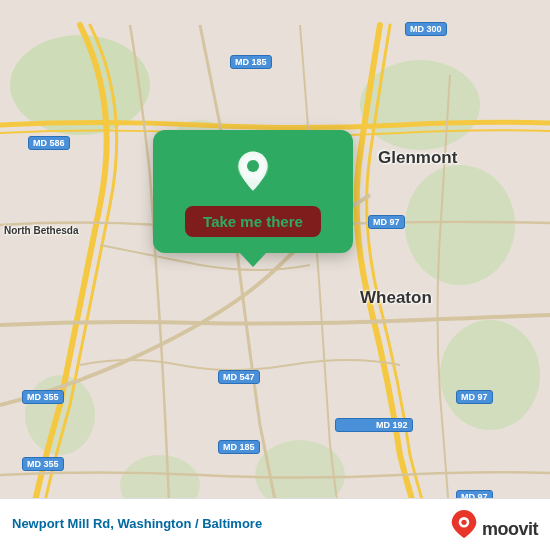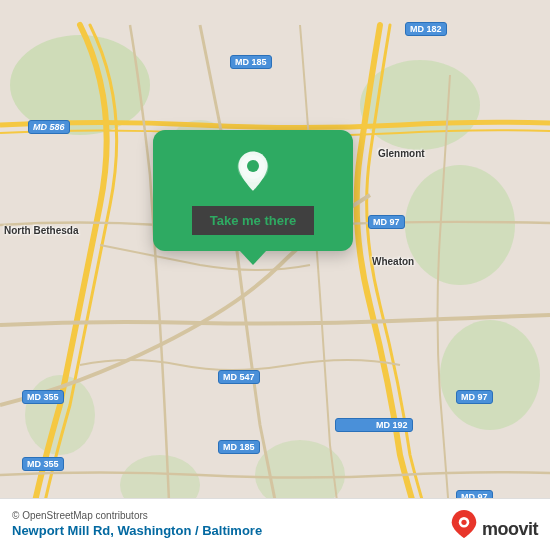--- a/index.html
+++ b/index.html
@@ -104,24 +104,24 @@
     }
 
     .pin-icon {
       width: 48px;
       height: 48px;
       margin-bottom: 10px;
     }
 
     #take-me-there-btn {
       color: #2eaa62;
-      background: #404040;
+      background: #7f1d1d;
       border: none;
-      border-radius: 0;
-      font-size: 13px;
+      border-radius: 8px;
+      font-size: 15px;
       font-weight: bold;
       padding: 7px 18px;
       cursor: pointer;
       white-space: nowrap;
     }
 
     
     .road-badge {
       position: absolute;
       background: #ffffff;
@@ -137,21 +137,21 @@
 
     .road-badge.md {
       background: #4a90d9;
       color: #fff;
       border-color: #2a70b9;
     }
 
     
     .place-label {
       position: absolute;
-      font-size: 10px;
+      font-size: 17px;
       color: #333;
       font-weight: bold;
       z-index: 5;
       text-shadow: 1px 1px 2px #fff, -1px -1px 2px #fff;
     }
 
   </style>
 </head>
 <body>
 
@@ -188,52 +188,51 @@
 
     <path d="M 0,200 Q 80,195 160,200 Q 240,205 320,200 Q 420,195 550,198" stroke="#d4c4a0" stroke-width="2.5" fill="none"></path>
     <path d="M 0,450 Q 100,445 200,450 Q 300,455 400,450 Q 470,446 550,448" stroke="#d4c4a0" stroke-width="2.5" fill="none"></path>
     <path d="M 300,0 Q 305,60 310,130 Q 315,200 320,270 Q 325,340 330,420 Q 335,460 340,500" stroke="#d4c4a0" stroke-width="2" fill="none"></path>
     <path d="M 450,50 Q 445,130 440,210 Q 435,290 440,370 Q 445,430 450,500" stroke="#d4c4a0" stroke-width="2" fill="none"></path>
 
     <path d="M 100,220 Q 150,230 200,240 Q 260,250 310,240" stroke="#d4c4a0" stroke-width="2" fill="none"></path>
     <path d="M 80,340 Q 130,330 180,340 Q 230,350 290,340 Q 350,330 400,340" stroke="#d4c4a0" stroke-width="2" fill="none"></path>
   </svg>
 
-  <div class="road-badge md" style="top:120px;left:28px;font-style:italic;">MD 586</div>
+  <div class="road-badge md" style="top:136px;left:28px;">MD 586</div>
   <div class="road-badge md" style="top:55px;left:230px;">MD 185</div>
-  <div class="road-badge md" style="top:22px;left:405px;">MD 182</div>
+  <div class="road-badge md" style="top:22px;left:405px;">MD 300</div>
   <div class="road-badge md" style="top:215px;left:368px;">MD 97</div>
   <div class="road-badge md" style="top:390px;left:22px;">MD 355</div>
   <div class="road-badge md" style="top:370px;left:218px;">MD 547</div>
   <div class="road-badge md" style="top:440px;left:218px;">MD 185</div>
   <div class="road-badge md" style="top:418px;left:335px;padding-left:40px;">MD 192</div>
   <div class="road-badge md" style="top:390px;left:456px;">MD 97</div>
   <div class="road-badge md" style="top:457px;left:22px;">MD 355</div>
   <div class="road-badge md" style="top:490px;left:456px;">MD 97</div>
 
   <div class="place-label" style="top:148px;left:378px;">Glenmont</div>
   <div class="place-label" style="top:225px;left:4px;font-size:10px;">North
 Bethesda</div>
-  <div class="place-label" style="top:256px;left:360px;margin-left:12px;">Wheaton</div>
+  <div class="place-label" style="top:288px;left:360px;">Wheaton</div>
 
   <div id="popup-card">
 
     <svg class="pin-icon" viewBox="0 0 48 56" xmlns="http://www.w3.org/2000/svg">
       <circle cx="24" cy="22" r="18" fill="white" opacity="0.25"></circle>
       <circle cx="24" cy="22" r="14" fill="white" opacity="0.35"></circle>
       <path d="M24 4 C14 4 7 12 7 21 C7 33 24 50 24 50 C24 50 41 33 41 21 C41 12 34 4 24 4 Z" fill="white" opacity="0.9"></path>
       <circle cx="24" cy="21" r="7" fill="#2eaa62"></circle>
     </svg>
 
     <button id="take-me-there-btn">Take me there</button>
   </div>
 
   <div id="bottom-bar">
     <div id="bottom-left">
-      <span id="copyright-text">© OpenStreetMap contributors</span>
       <span id="location-text">Newport Mill Rd, Washington / Baltimore</span>
     </div>
 
     <div id="moovit-logo">
 
       <svg class="moovit-icon" viewBox="0 0 28 32" xmlns="http://www.w3.org/2000/svg">
         <path d="M14 0 C6 0 0 7 0 14 C0 23 14 32 14 32 C14 32 28 23 28 14 C28 7 22 0 14 0Z" fill="#e8352a"></path>
         <circle cx="14" cy="14" r="6" fill="white"></circle>
         <circle cx="14" cy="14" r="3" fill="#e8352a"></circle>
       </svg>

